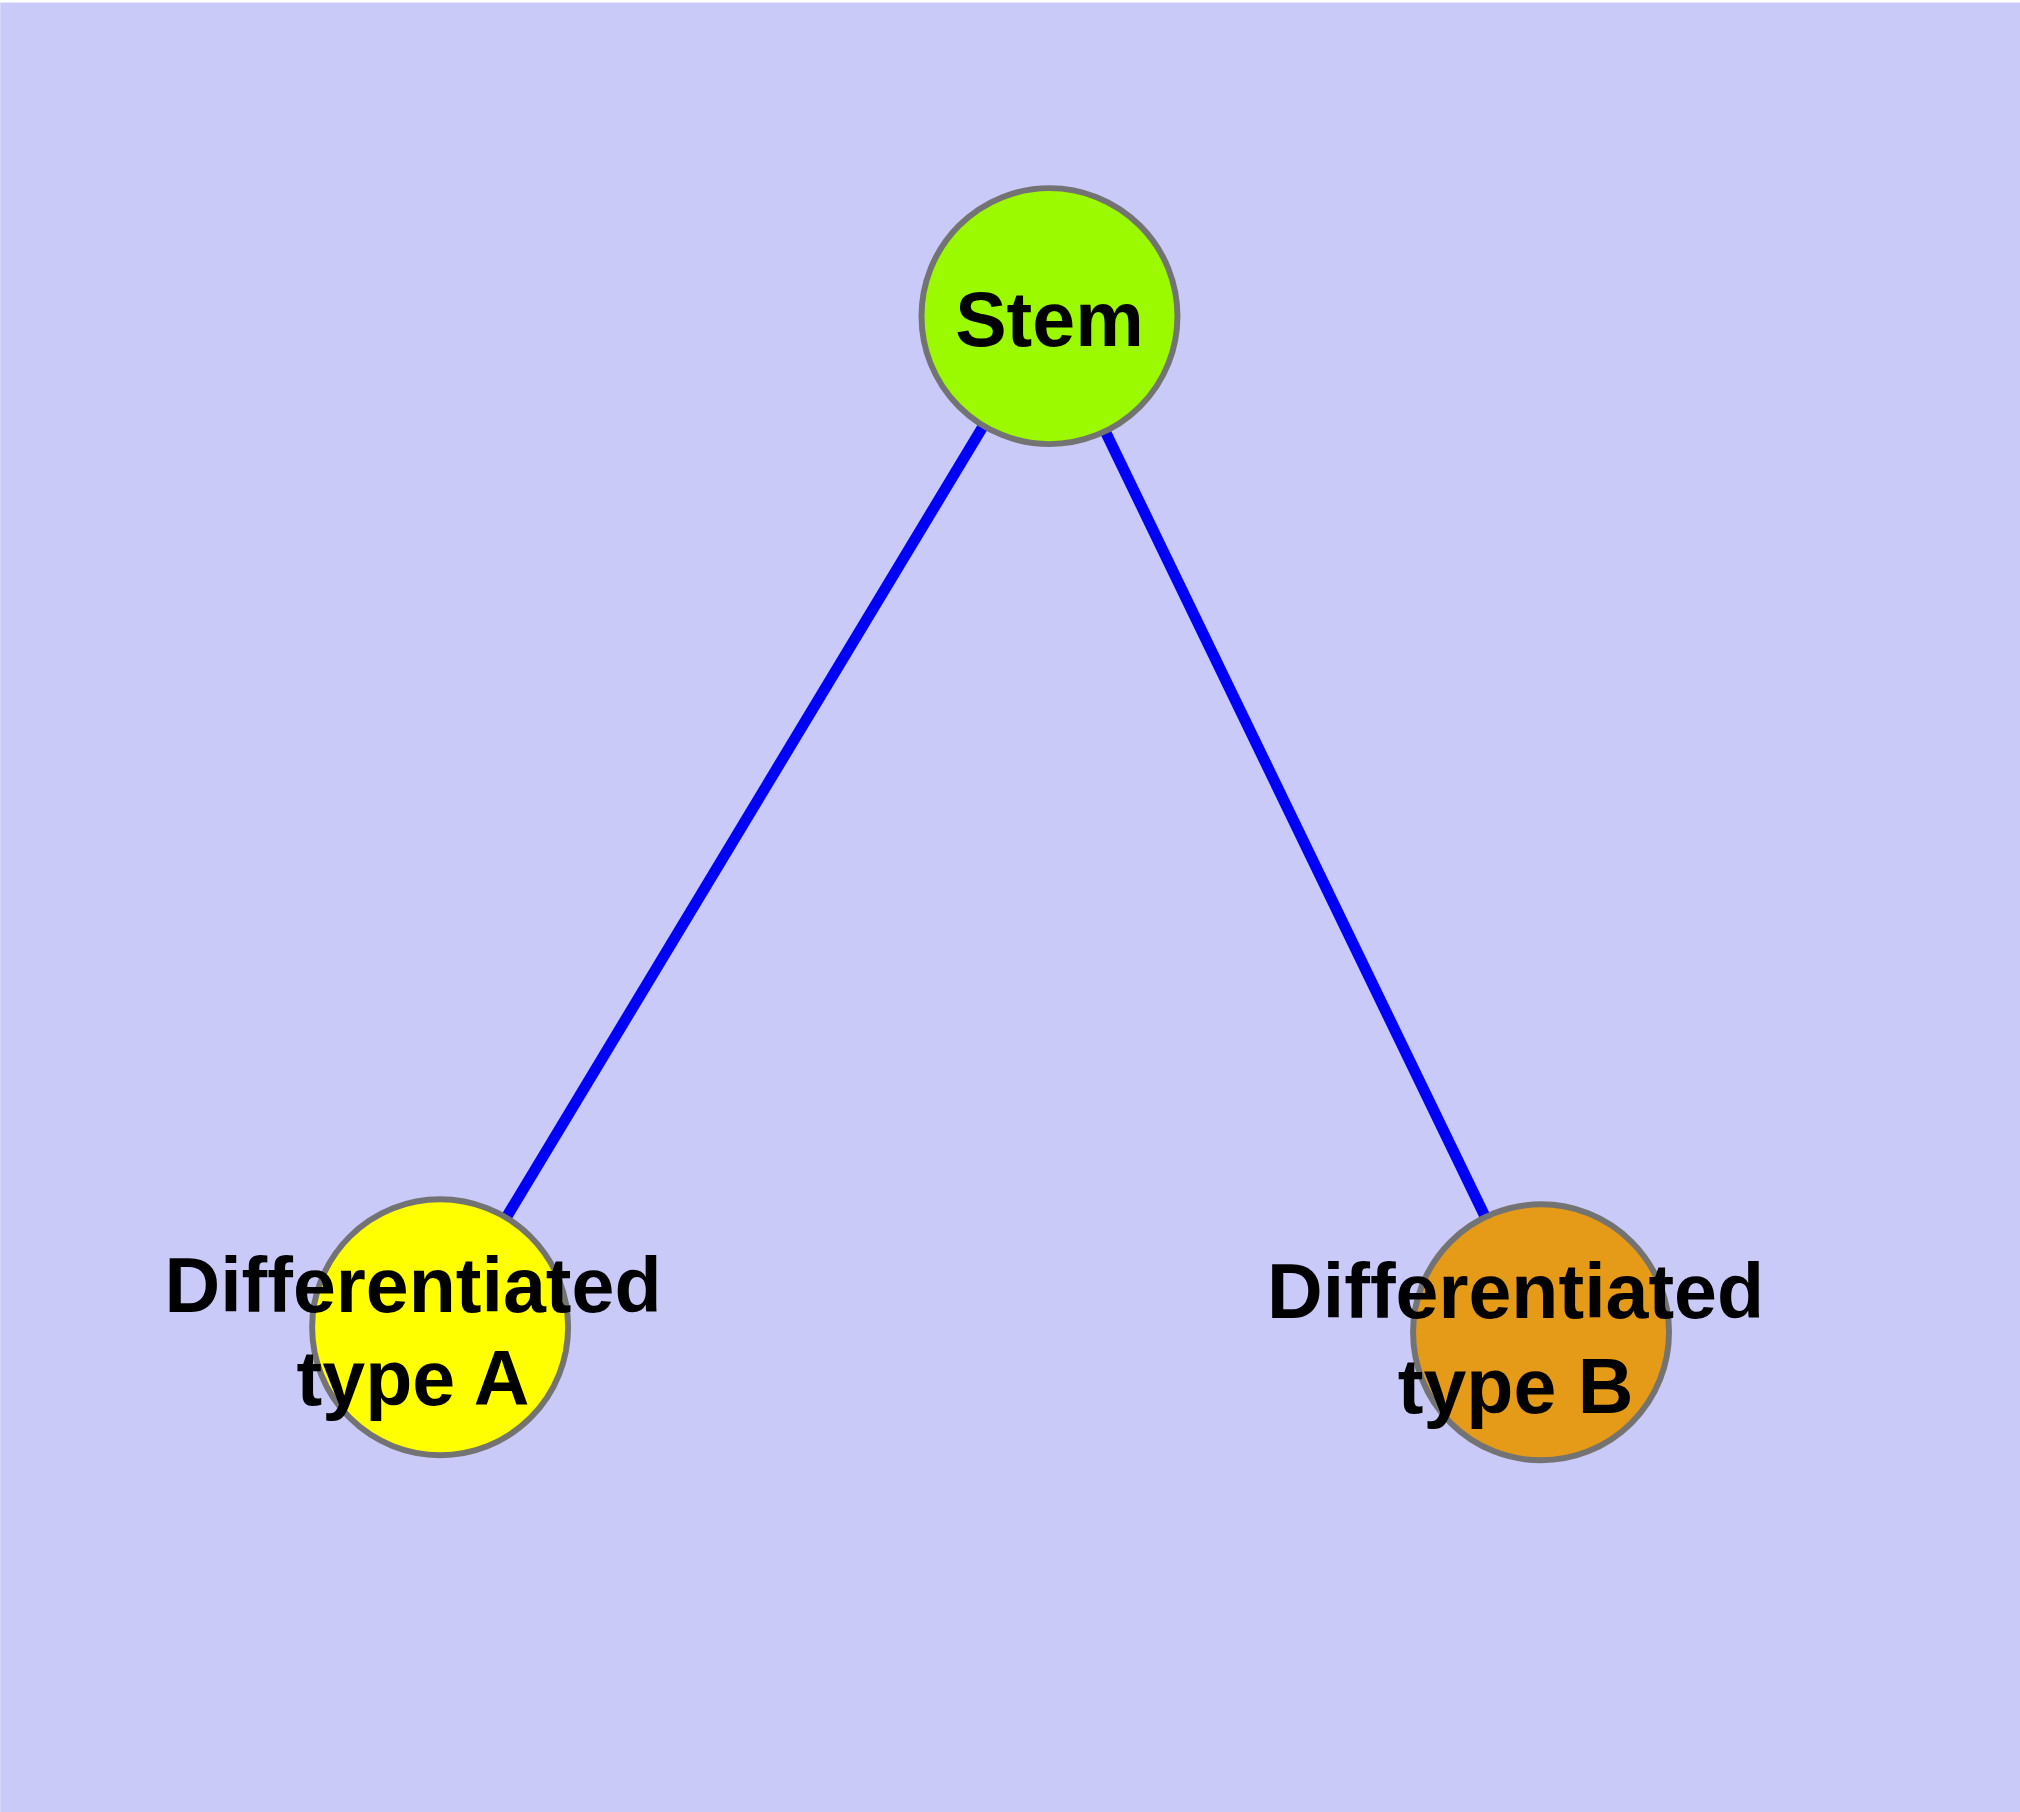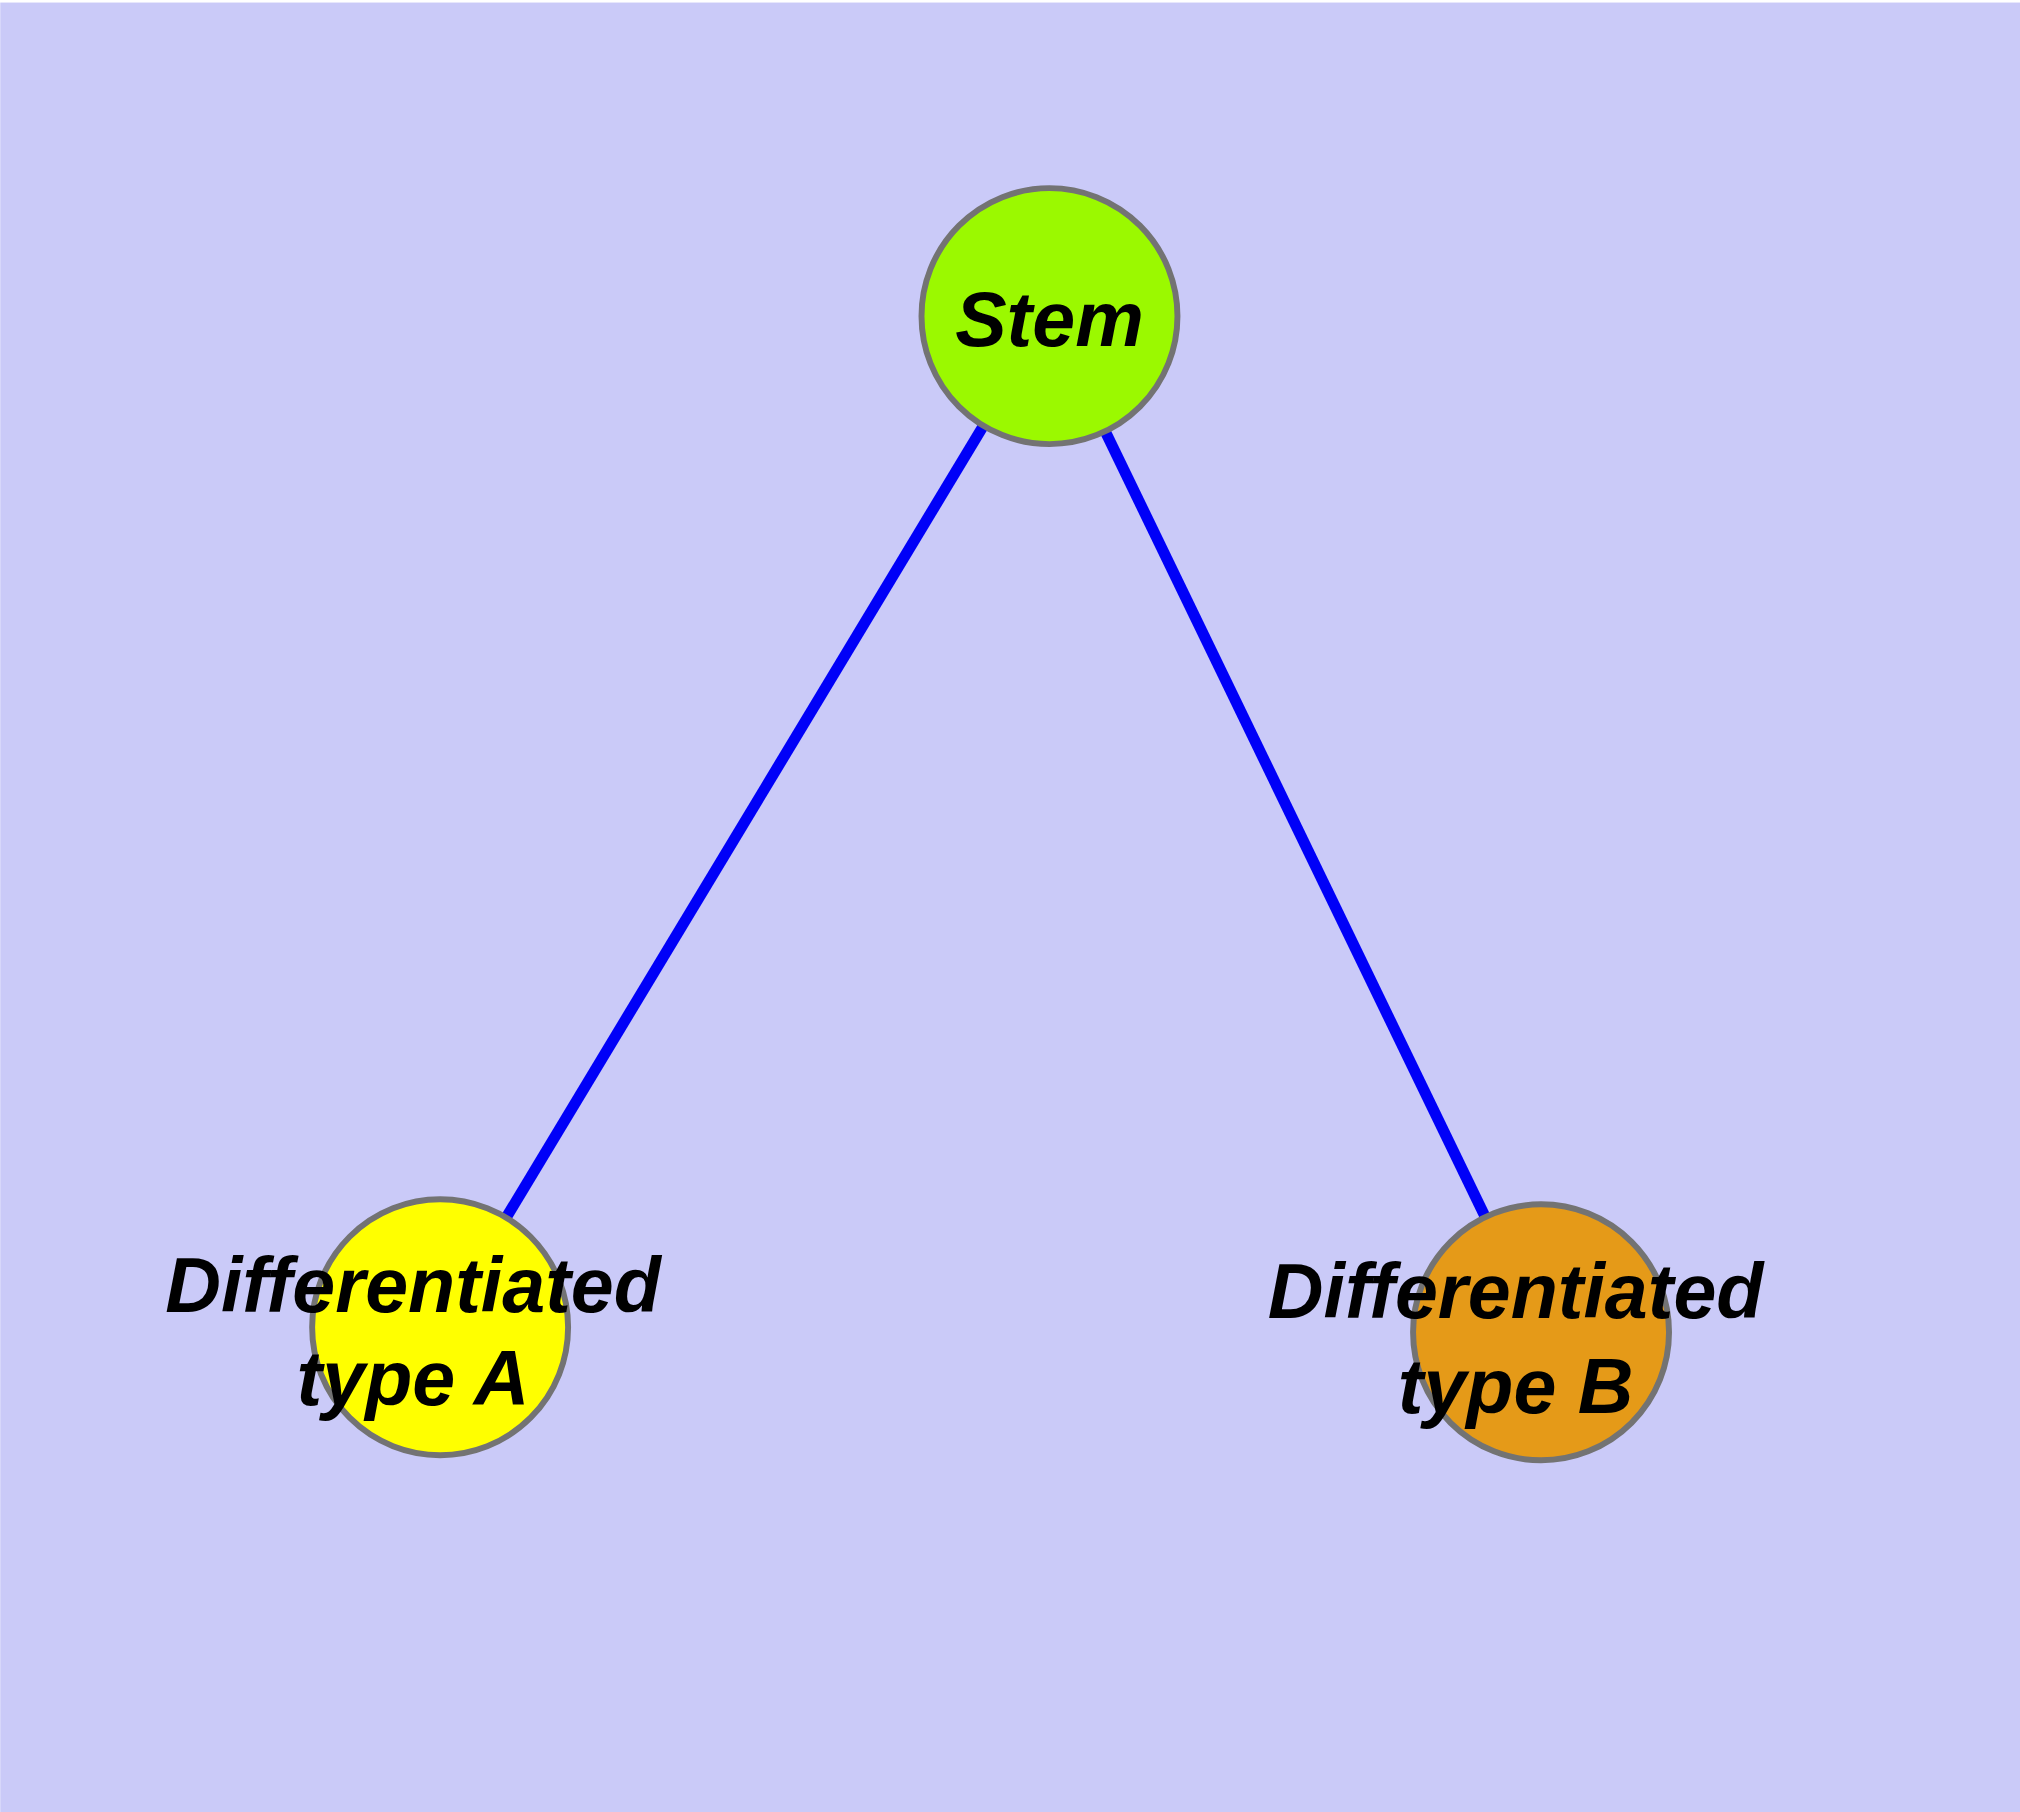--- a/index.html
+++ b/index.html
@@ -7,21 +7,20 @@
     padding: 0;
     background: #ffffff;
     width: 2021px;
     height: 1812px;
     overflow: hidden;
   }
   .stage {
     position: relative;
     width: 1613px;
     height: 1812px;
-    font-style: italic;
   }
   svg {
     display: block;
   }
   .node-label {
     font-family: "Liberation Sans", sans-serif;
     font-weight: bold;
     font-size: 91px;
     text-anchor: middle;
   }

